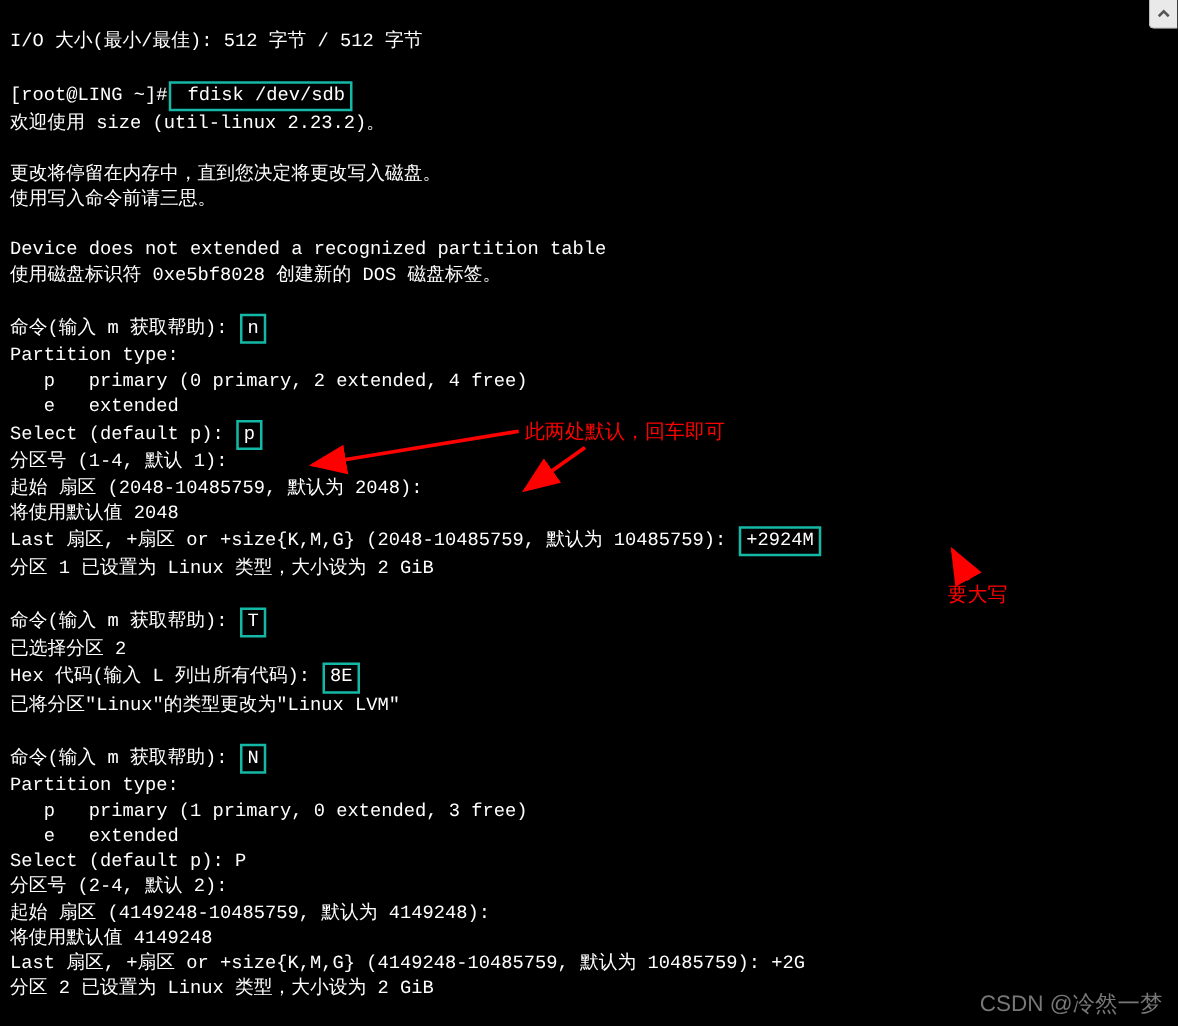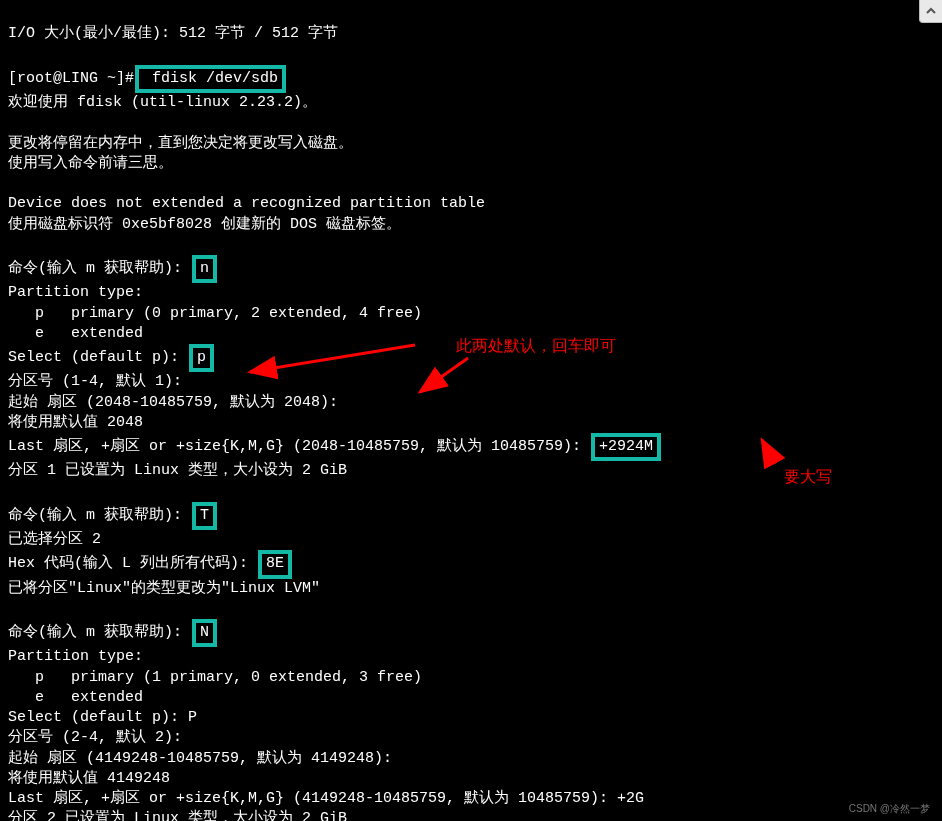--- a/index.html
+++ b/index.html
@@ -14,42 +14,42 @@
     height: 821px;
     overflow: hidden;
     position: relative;
   }
   .terminal {
     padding: 4px 8px;
     white-space: pre;
     position: relative;
   }
   .red-box {
-    border: 4px solid #14b8a6;
+    border: 2px solid #14b8a6;
     padding: 0 4px;
     display: inline-block;
     margin: 0 1px;
   }
   .annotation {
     position: absolute;
     color: #f00;
     font-size: 16px;
     font-family: "SimSun", "Microsoft YaHei", serif;
     white-space: nowrap;
   }
   .arrow {
     position: absolute;
     pointer-events: none;
   }
   .watermark {
     position: absolute;
     right: 12px;
     bottom: 6px;
     color: #777;
-    font-size: 10px;
+    font-size: 18px;
     font-family: "Microsoft YaHei", sans-serif;
   }
   .scroll-btn {
     position: absolute;
     top: 0;
     right: 0;
     width: 22px;
     height: 22px;
     background: #e9e9e9;
     border: 1px solid #bbb;
@@ -62,21 +62,21 @@
   }
   .scroll-btn svg { display: block; }
 </style>
 </head>
 <body>
 
 <div class="terminal">
 <span>I/O 大小(最小/最佳): 512 字节 / 512 字节</span>
 
 <span>[root@LING ~]#</span><span class="red-box"><span> fdisk /dev/sdb</span></span>
-<span>欢迎使用 fdisk (util-linux 2.23.2)。</span>
+<span>欢迎使用 size (util-linux 2.23.2)。</span>
 
 <span>更改将停留在内存中，直到您决定将更改写入磁盘。</span>
 <span>使用写入命令前请三思。</span>
 
 <span>Device does not extended a recognized partition table</span>
 <span>使用磁盘标识符 0xe5bf8028 创建新的 DOS 磁盘标签。</span>
 
 <span>命令(输入 m 获取帮助): </span><span class="red-box"><span>n</span></span>
 <span>Partition type:</span>
 <span>   p   primary (0 primary, 2 extended, 4 free)</span>
@@ -101,22 +101,22 @@
 <span>分区号 (2-4, 默认 2):</span>
 <span>起始 扇区 (4149248-10485759, 默认为 4149248):</span>
 <span>将使用默认值 4149248</span>
 <span>Last 扇区, +扇区 or +size{K,M,G} (4149248-10485759, 默认为 10485759): +2G</span>
 <span>分区 2 已设置为 Linux 类型，大小设为 2 GiB</span>
 
 
 
 </div>
 
-<div class="annotation" style="left:420px; top:335px;margin-left:36px;"><span>此两处默认，回车即可</span></div>
-<div class="annotation" style="left:784px; top:466px;"><span>要大写</span></div>
+<div class="annotation" style="left:420px; top:335px;"><span>此两处默认，回车即可</span></div>
+<div class="annotation" style="left:758px; top:466px;"><span>要大写</span></div>
 
 <svg class="arrow" style="left:0; top:0;" width="942" height="821">
   <defs>
     <marker id="arrowhead" markerWidth="10" markerHeight="8" refX="9" refY="4" orient="auto">
       <polygon points="0 0, 10 4, 0 8" fill="#f00"></polygon>
     </marker>
   </defs>
 
   <line x1="415" y1="345" x2="250" y2="372" stroke="#f00" stroke-width="3" marker-end="url(#arrowhead)"></line>
 

